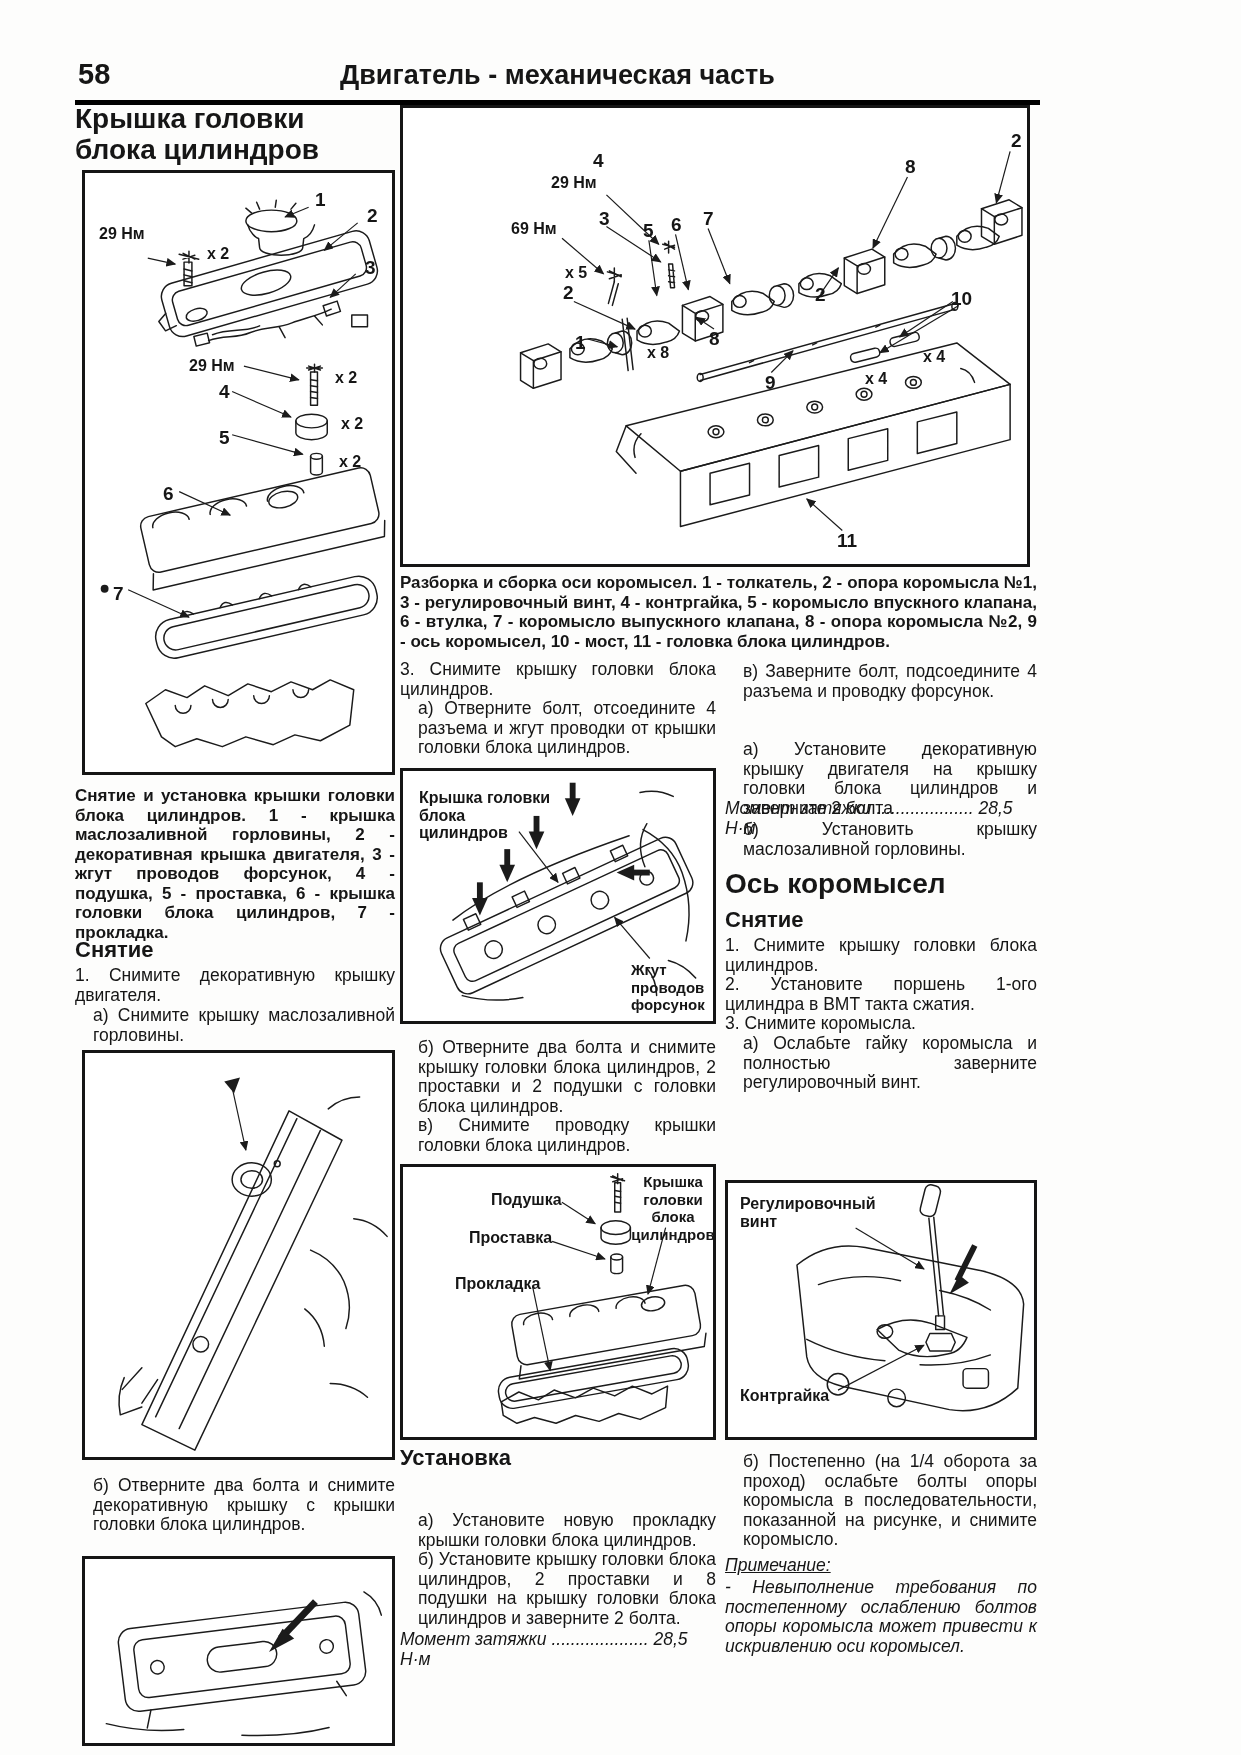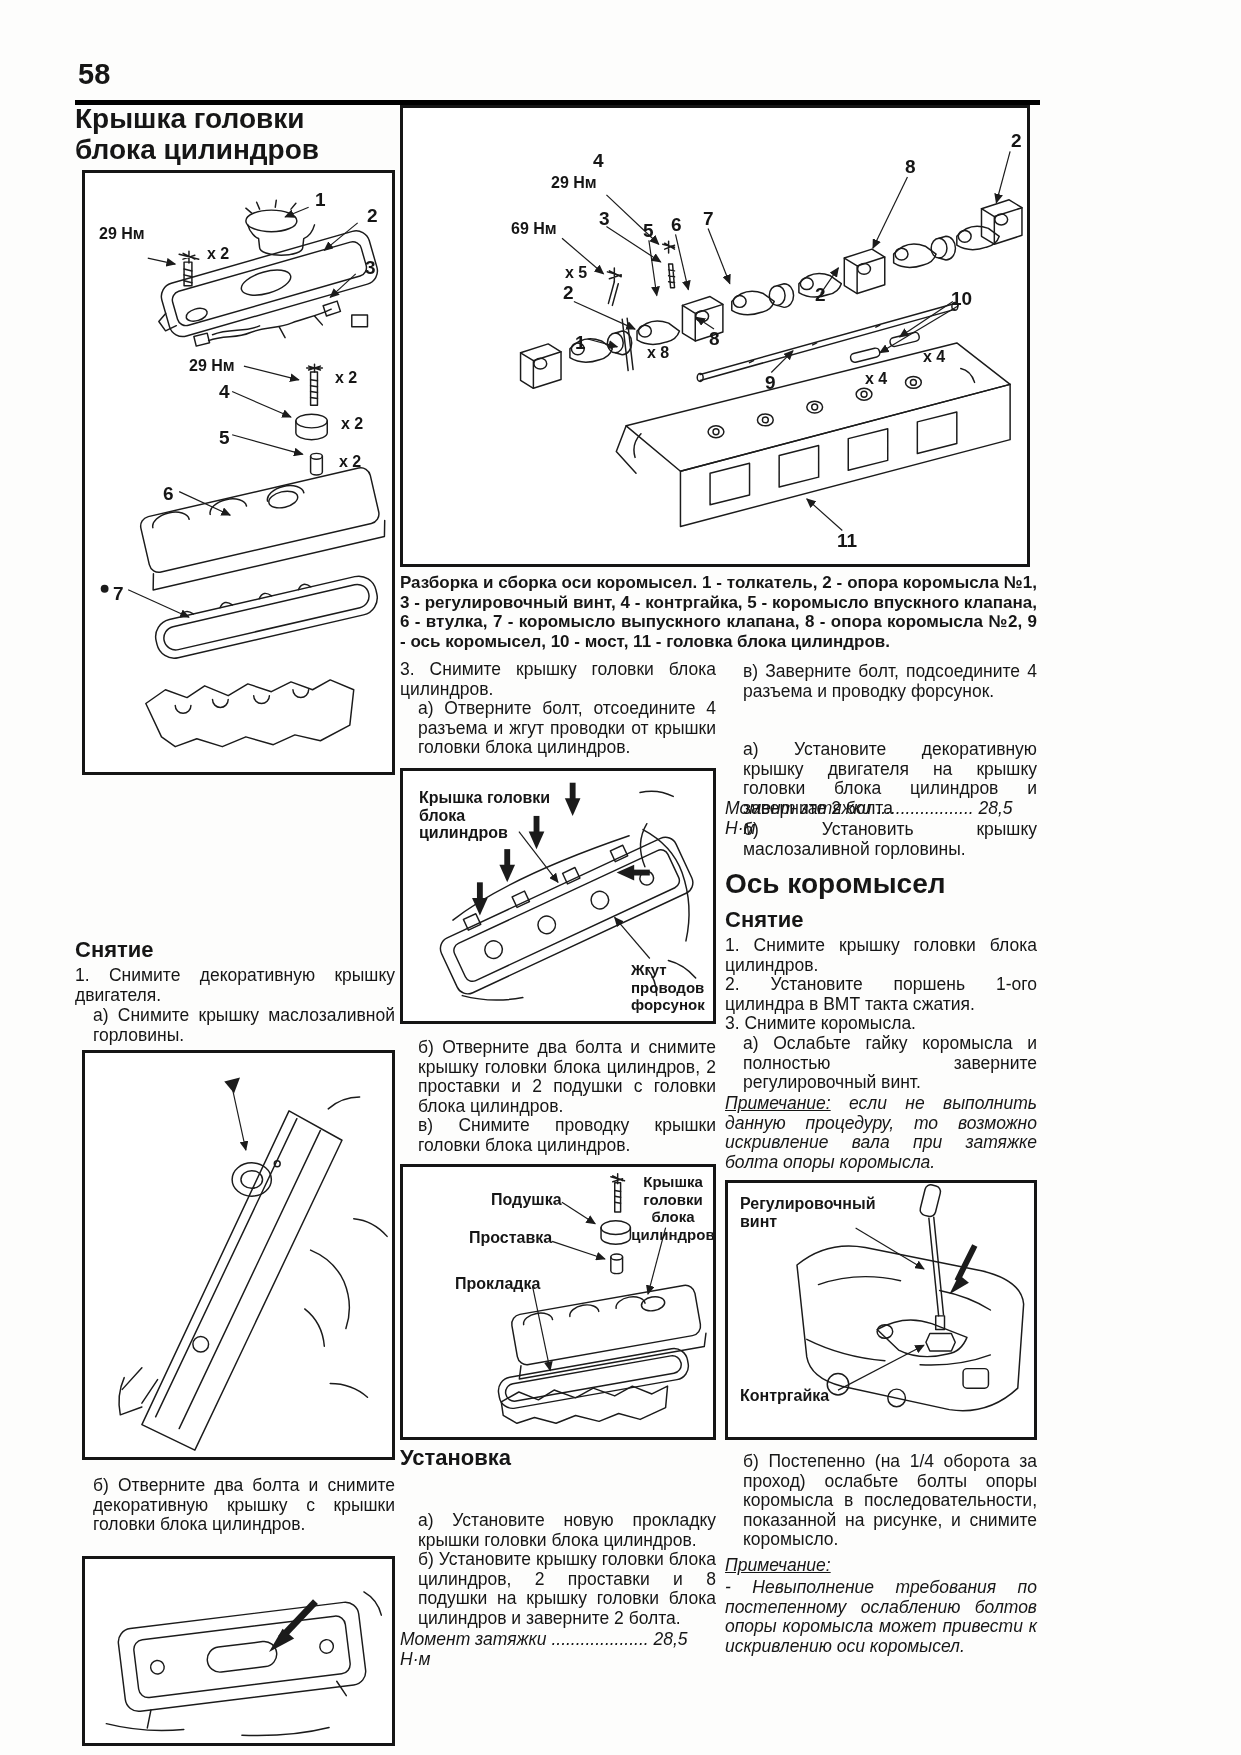--- a/index.html
+++ b/index.html
@@ -44,20 +44,21 @@
         <ellipse cx="8" cy="8" rx="6.5" ry="6"></ellipse>
       </g>
       <g id="g-ring" class="ln">
         <ellipse cx="0" cy="14" rx="8" ry="10"></ellipse>
         <path d="M0 4 l7 -2 a8 10 0 0 1 0 24 l-7 -2"></path>
       </g>
     </defs>
   </svg>
 
   <div class="abs hdr-num" style="left:78px;top:58px">58</div>
+  <div class="abs hdr-title" style="left:75px;top:60px;width:965px">Двигатель - механическая часть</div>
   <div class="abs hdr-rule" style="left:75px;top:100px;width:965px"></div>
 
   <div class="abs h1" style="left:75px;top:103px;width:310px">Крышка головки блока цилиндров</div>
 
   <div class="abs fig" style="left:82px;top:170px;width:313px;height:605px">
     <svg viewBox="0 0 313 605">
       <g class="ln">
         <ellipse cx="190" cy="46" rx="26" ry="11"></ellipse>
         <path d="M166 50 c2 8 8 13 11 14 l1 9 a22 8 0 0 0 44 0 l1 -9 c5 -2 9 -7 11 -14"></path>
         <path d="M170 38 l-6 -5 m14 1 l-3 -7 m19 5 l1 -7 m15 9 l5 -6"></path>
@@ -119,20 +120,21 @@
     <span class="lb" style="left:104px;top:184px">29 Нм</span>
     <span class="lb" style="left:250px;top:196px">x 2</span>
     <span class="lb num" style="left:134px;top:210px">4</span>
     <span class="lb" style="left:256px;top:242px">x 2</span>
     <span class="lb num" style="left:134px;top:256px">5</span>
     <span class="lb" style="left:254px;top:280px">x 2</span>
     <span class="lb num" style="left:78px;top:312px">6</span>
     <span class="lb num" style="left:28px;top:412px">7</span>
   </div>
 
+  <div class="abs cap" style="left:75px;top:786px;width:320px">Снятие и установка крышки головки блока цилиндров. 1 - крышка маслозаливной горловины, 2 - декоративная крышка двигателя, 3 - жгут проводов форсунок, 4 - подушка, 5 - проставка, 6 - крышка головки блока цилиндров, 7 - прокладка.</div>
   <div class="abs h2" style="left:75px;top:938px">Снятие</div>
   <div class="abs t" style="left:75px;top:966px;width:320px">1. Снимите декоративную крышку двигателя.</div>
   <div class="abs t" style="left:93px;top:1006px;width:302px">а) Снимите крышку маслозаливной горловины.</div>
 
   <div class="abs fig" style="left:82px;top:1050px;width:313px;height:410px">
     <svg viewBox="0 0 313 410">
       <g class="ln">
         <path d="M58 378 L208 58 L262 88 L112 404 z"></path>
         <path d="M72 370 L216 66 M96 382 L240 78"></path>
         <ellipse cx="170" cy="128" rx="20" ry="17"></ellipse>
@@ -347,21 +349,20 @@
   <div class="abs t" style="left:743px;top:740px;width:294px">а) Установите декоративную крышку двигателя на крышку головки блока цилиндров и заверните 2 болта</div>
   <div class="abs t it" style="left:725px;top:799px;width:312px;text-align:left">Момент затяжки .................... 28,5 Н·м</div>
   <div class="abs t" style="left:743px;top:820px;width:294px">б) Установить крышку маслозаливной горловины.</div>
 
   <div class="abs h1" style="left:725px;top:868px">Ось коромысел</div>
   <div class="abs h2" style="left:725px;top:908px">Снятие</div>
   <div class="abs t" style="left:725px;top:936px;width:312px">1. Снимите крышку головки блока цилиндров.</div>
   <div class="abs t" style="left:725px;top:975px;width:312px">2. Установите поршень 1-ого цилиндра в ВМТ такта сжатия.</div>
   <div class="abs t" style="left:725px;top:1014px;width:312px">3. Снимите коромысла.</div>
   <div class="abs t" style="left:743px;top:1034px;width:294px">а) Ослабьте гайку коромысла и полностью заверните регулировочный винт.</div>
-  <div class="abs t it" style="left:725px;top:1094px;width:312px"><span class="un">Примечание:</span><span> если не выполнить данную процедуру, то возможно искривление вала при затяжке болта опоры коромысла.</span></div>
 
   <div class="abs fig" style="left:725px;top:1180px;width:312px;height:260px">
     <svg viewBox="0 0 312 260">
       <g class="ln">
         <path d="M70 84 q30 -25 70 -18 l120 24 q40 10 42 34 l-6 86 q-30 28 -70 22 l-110 -24 q-32 -8 -36 -30 z"></path>
         <path d="M92 104 q40 -14 84 -4 m40 10 q30 6 52 20 M80 160 q36 18 80 22 m36 4 q40 2 72 -10"></path>
         <circle cx="112" cy="206" r="11"></circle>
         <circle cx="172" cy="220" r="9"></circle>
         <rect x="240" y="190" width="26" height="20" rx="4"></rect>
         <g transform="rotate(14 206 20)">

